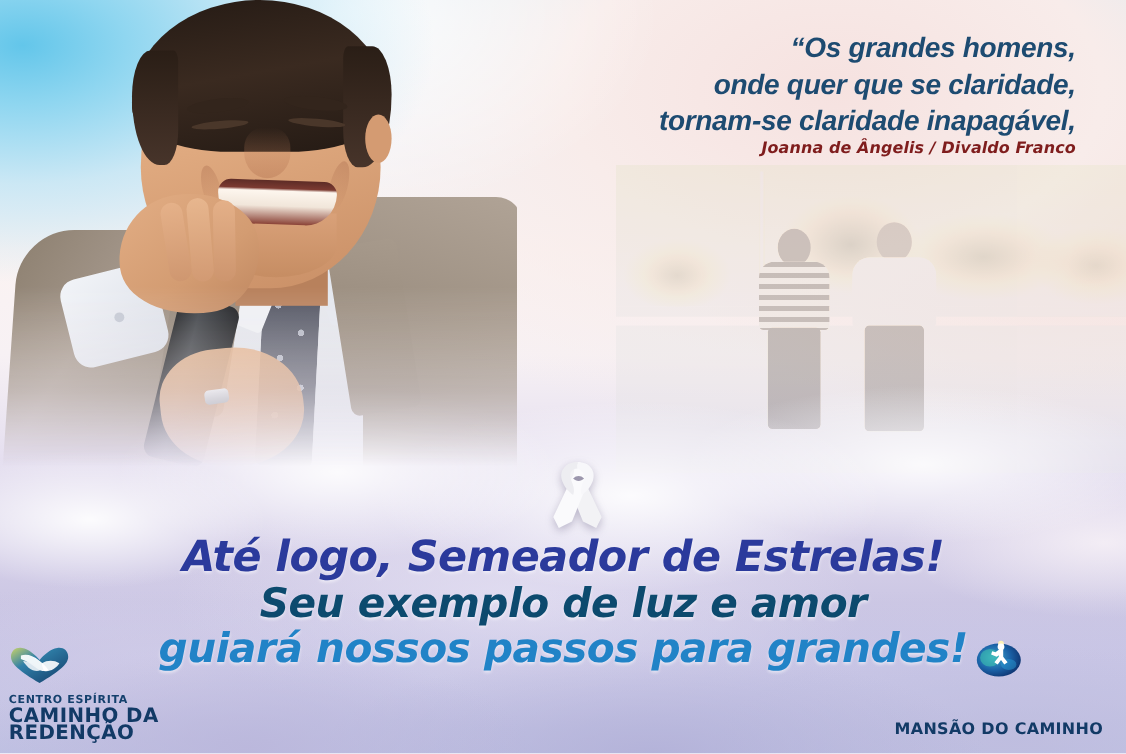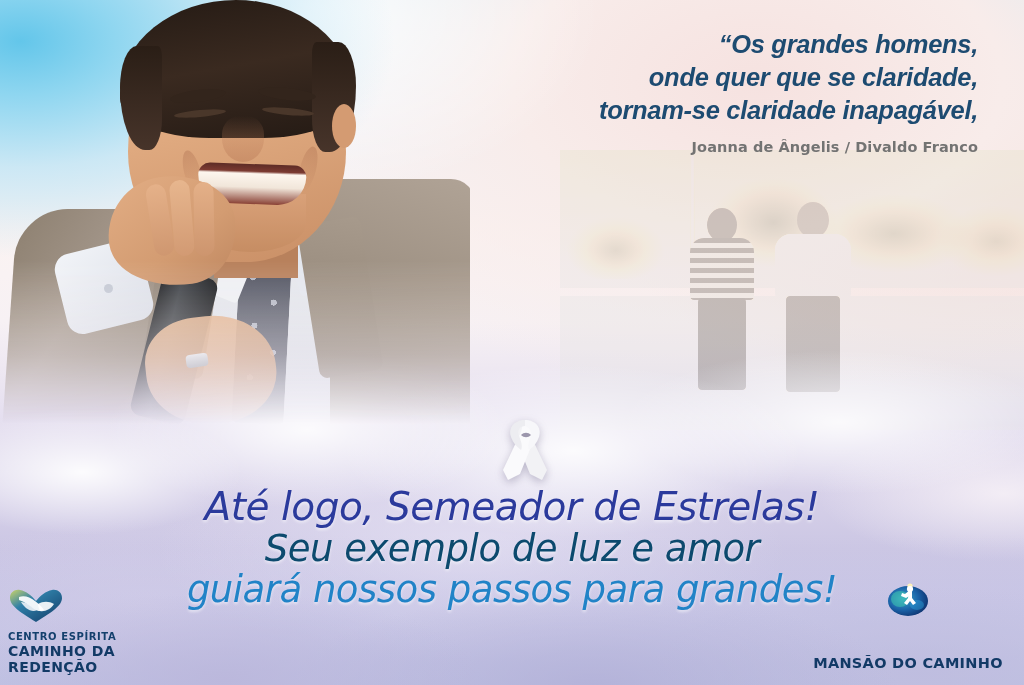--- a/index.html
+++ b/index.html
@@ -212,43 +212,43 @@
     font-style:italic;
     font-weight:bold;
     font-size:25.5px;
     line-height:33px;
     letter-spacing:-0.3px;
     color:#1d4b71;
     white-space:nowrap;
   }
   .quote-credit {
     display:block;
-    margin-top:12px;
     font-family:"DejaVu Sans", sans-serif;
+    font-style:italic;
     font-weight:bold;
     font-size:14.5px;
     letter-spacing:0.1px;
-    color:#737373;
+    color:#7f1d1d;
     white-space:nowrap;
   }
 
   
   .ribbon { position:absolute; left:481px; top:408px; width:88px; height:84px; }
   .ribbon svg { display:block; filter:drop-shadow(0 3px 4px rgba(90,80,120,0.35)); }
 
   
   .headline {
     position:absolute; left:0; right:0; top:486px;
     text-align:center;
   }
   .hl {
     display:block;
     font-family:"DejaVu Sans", sans-serif;
     font-style:italic;
-    font-weight:normal;
+    font-weight:bold;
     letter-spacing:-0.5px;
     white-space:nowrap;
   }
   .hl-1 { font-size:39px; line-height:42px; color:#2b3a9c; text-shadow:0 2px 3px rgba(255,255,255,0.55); }
   .hl-2 { font-size:37px; line-height:41px; color:#0c4a6e; text-shadow:0 2px 3px rgba(255,255,255,0.55); }
   .hl-3 { font-size:37px; line-height:41px; color:#2183c7; text-shadow:0 2px 3px rgba(255,255,255,0.55); }
 
   
   .logo-left {
     position:absolute; left:8px; bottom:10px;
@@ -265,21 +265,21 @@
     font-weight:bold;
     font-size:10px;
     letter-spacing:0.6px;
     color:#14406d;
     line-height:12px;
   }
   .logo-main {
     display:block;
     font-family:"DejaVu Sans", sans-serif;
     font-weight:bold;
-    font-size:14px;
+    font-size:18px;
     letter-spacing:0.4px;
     color:#123a66;
     line-height:16px;
   }
   .logo-right .logo-main { font-size:14.5px; letter-spacing:0.3px;margin-top:32px; }
 </style>
 </head>
 <body>
 
 <div class="poster">

